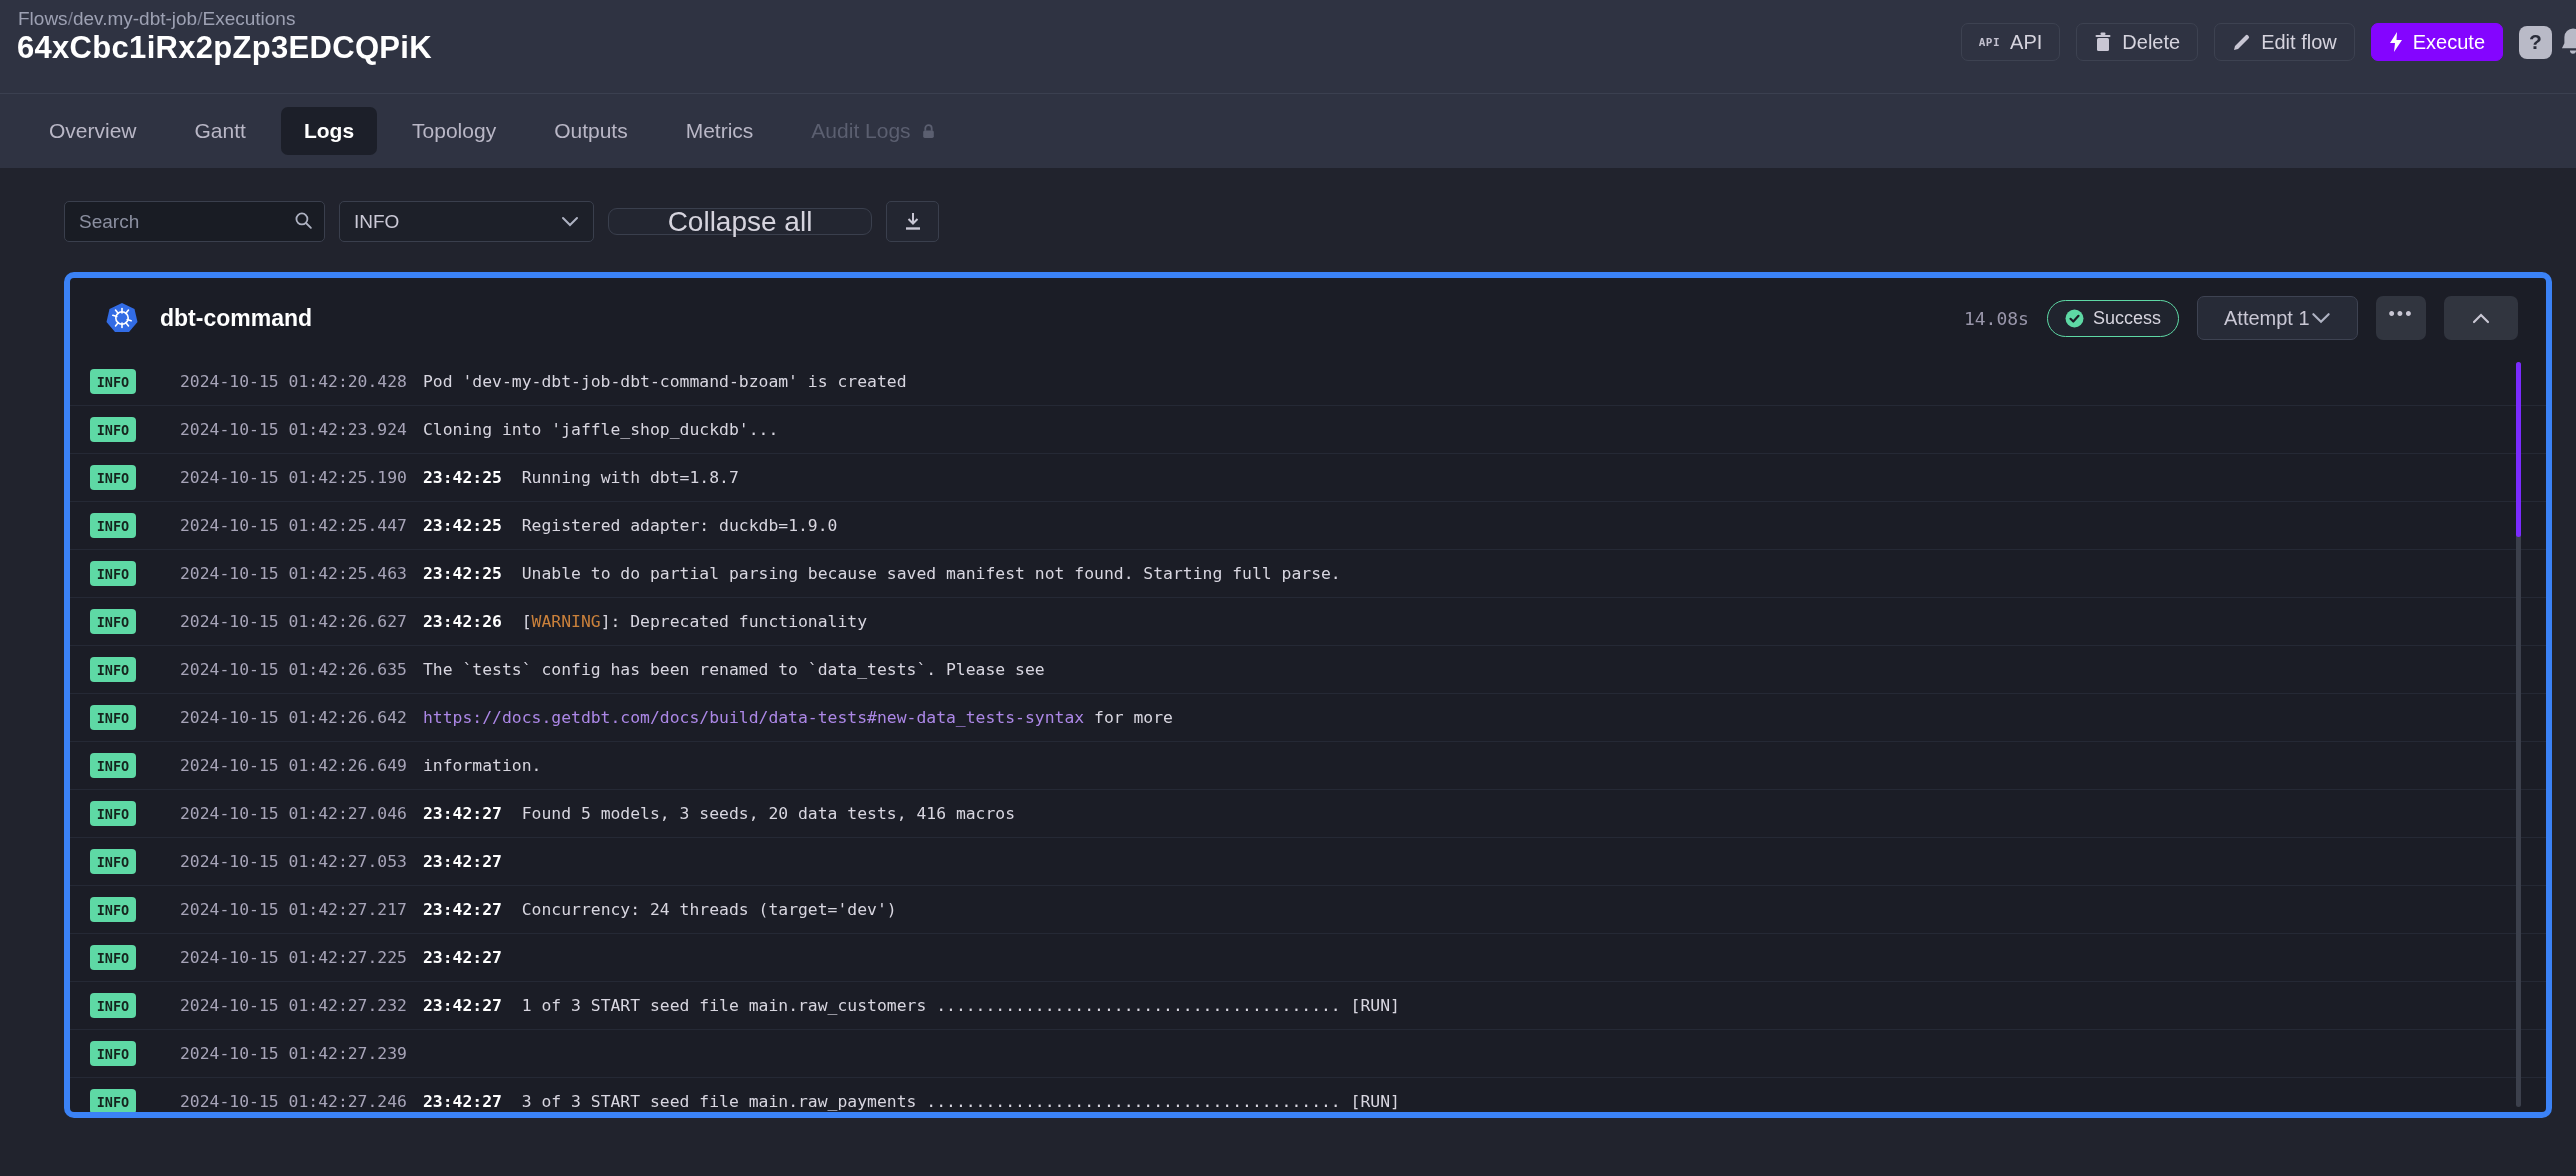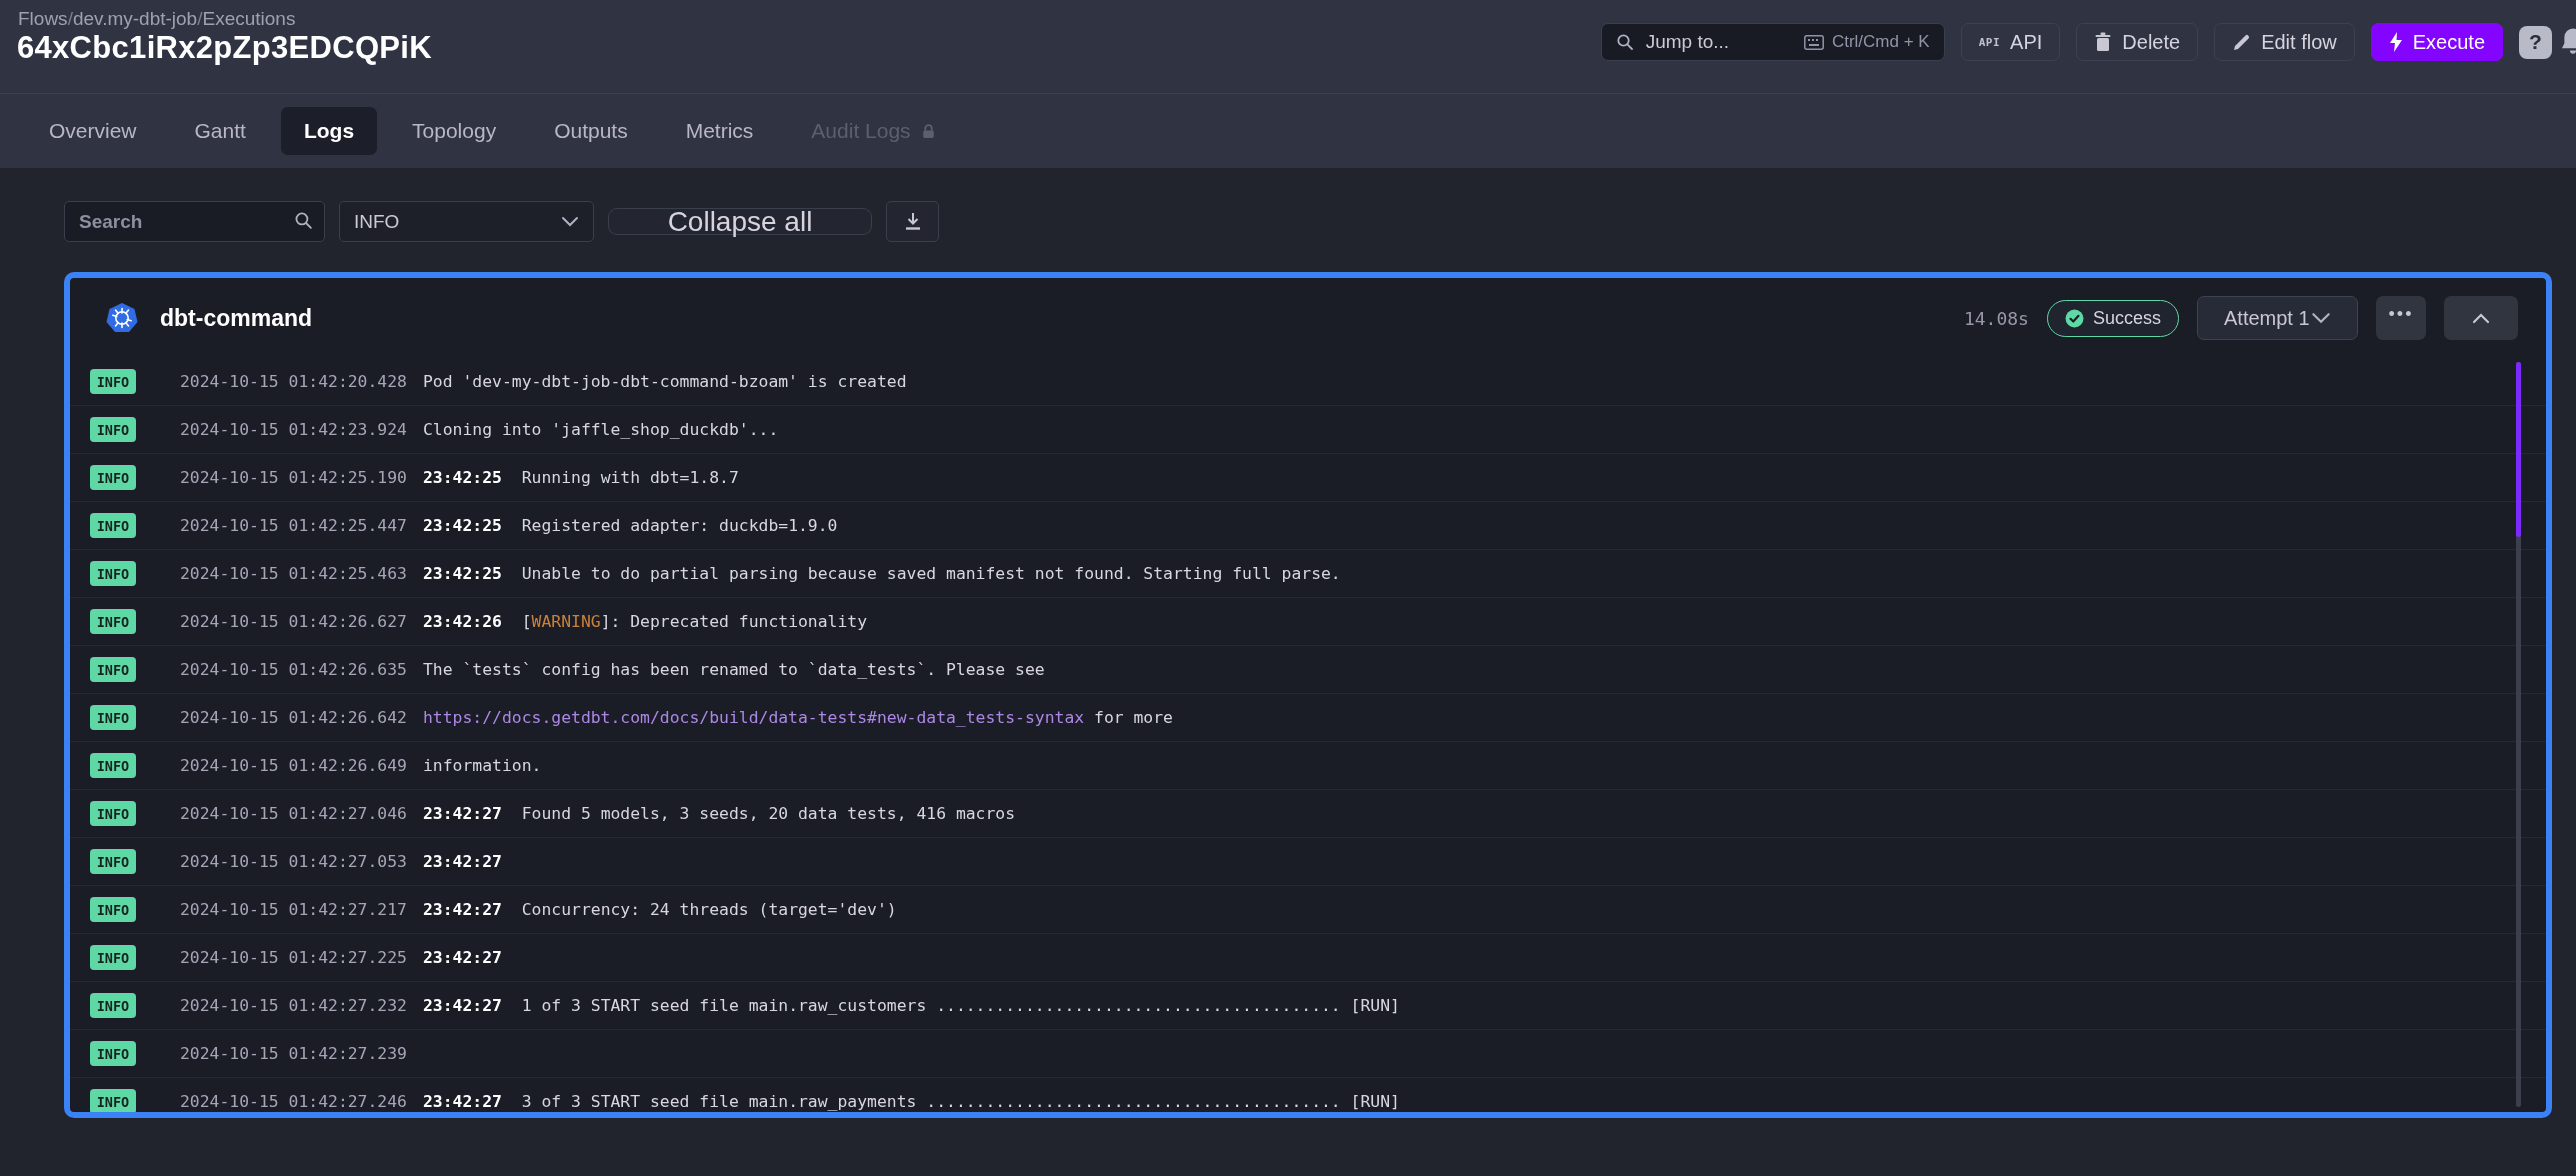--- a/index.html
+++ b/index.html
@@ -35,21 +35,21 @@
   .tab{ padding:12px 23px; border-radius:7px; font-size:21px; color:#B9B7C6; cursor:pointer;
     display:flex; align-items:center; gap:9px; }
   .tab.active{ background:#1C1F29; color:#FFFFFF; font-weight:700; }
   .tab.locked{ color:#5B5F70; cursor:default; }
   .tab .lock{ margin-top:1px; }
   
   .filter-row{ display:flex; gap:14px; align-items:center; margin:33px 0 0 64px; }
   .search-wrap{ position:relative; width:261px; height:41px; }
   .search-wrap input{ width:100%; height:100%; background:#191C24; border:1px solid #3A3F4D;
     border-radius:5px; padding:0 40px 0 14px; font-size:19px; color:#D6D4DE; outline:none;
-    font-family:"Liberation Sans",sans-serif;font-weight:bold; }
+    font-family:"Liberation Sans",sans-serif; }
   .search-wrap input::placeholder{ color:#8B8FA0; }
   .search-wrap .sicon{ position:absolute; right:12px; top:10px; color:#AEB2C2; }
   .level-select{ width:255px; height:41px; background:#1D2029; border:1px solid #3A3F4D; border-radius:5px;
     display:flex; align-items:center; padding:0 14px; font-size:19px; color:#CBC9D6; cursor:pointer; }
   .level-select .chev{ margin-left:auto; color:#AEB2C2; }
   .collapse-btn{ width:264px; height:27px; background:#232631; border:1px solid #3A3F4D; border-radius:9px;
     font-size:28px; color:#D6D4DE; display:flex; align-items:center; justify-content:center; cursor:pointer; }
   .dl-btn{ width:53px; height:41px; background:#232631; border:1px solid #3A3F4D; border-radius:5px;
     display:flex; align-items:center; justify-content:center; color:#C9C7D4; cursor:pointer; }
   
@@ -98,37 +98,20 @@
     <div class="crumbs">
       <span class="crumb">Flows</span>
       <span class="sep">/</span>
       <span class="crumb">dev.my-dbt-job</span>
       <span class="sep">/</span>
       <span class="crumb">Executions</span>
     </div>
     <div class="page-title">64xCbc1iRx2pZp3EDCQPiK</div>
 
     <div class="header-right">
-      <div class="jump-box">
-        <svg width="18" height="18" viewBox="0 0 18 18">
-            <circle cx="7.5" cy="7.5" r="5.2" fill="none" stroke="#AEB2C2" stroke-width="1.8"></circle>
-            <line x1="11.6" y1="11.6" x2="16" y2="16" stroke="#AEB2C2" stroke-width="1.8" stroke-linecap="round"></line>
-          </svg>
-        <span class="jump-text">Jump to...</span>
-        <span class="short">
-          <svg width="20" height="15" viewBox="0 0 20 15">
-              <rect x="0.8" y="0.8" width="18.4" height="13.4" rx="2" fill="none" stroke="#9094A6" stroke-width="1.5"></rect>
-              <rect x="4" y="4" width="2" height="2" fill="#9094A6"></rect>
-              <rect x="8" y="4" width="2" height="2" fill="#9094A6"></rect>
-              <rect x="12" y="4" width="2" height="2" fill="#9094A6"></rect>
-              <rect x="5" y="9" width="10" height="2" fill="#9094A6"></rect>
-            </svg>
-          <span>Ctrl/Cmd + K</span>
-        </span>
-      </div>
 
       <button class="btn btn-api">
         <span class="mini-api">API</span>
         <span>API</span>
       </button>
 
       <button class="btn">
         <svg width="18" height="20" viewBox="0 0 18 20">
             <rect x="3" y="6" width="12" height="13" rx="1.5" fill="#C9C7D4"></rect>
             <rect x="1.5" y="3" width="15" height="2" rx="1" fill="#C9C7D4"></rect>

